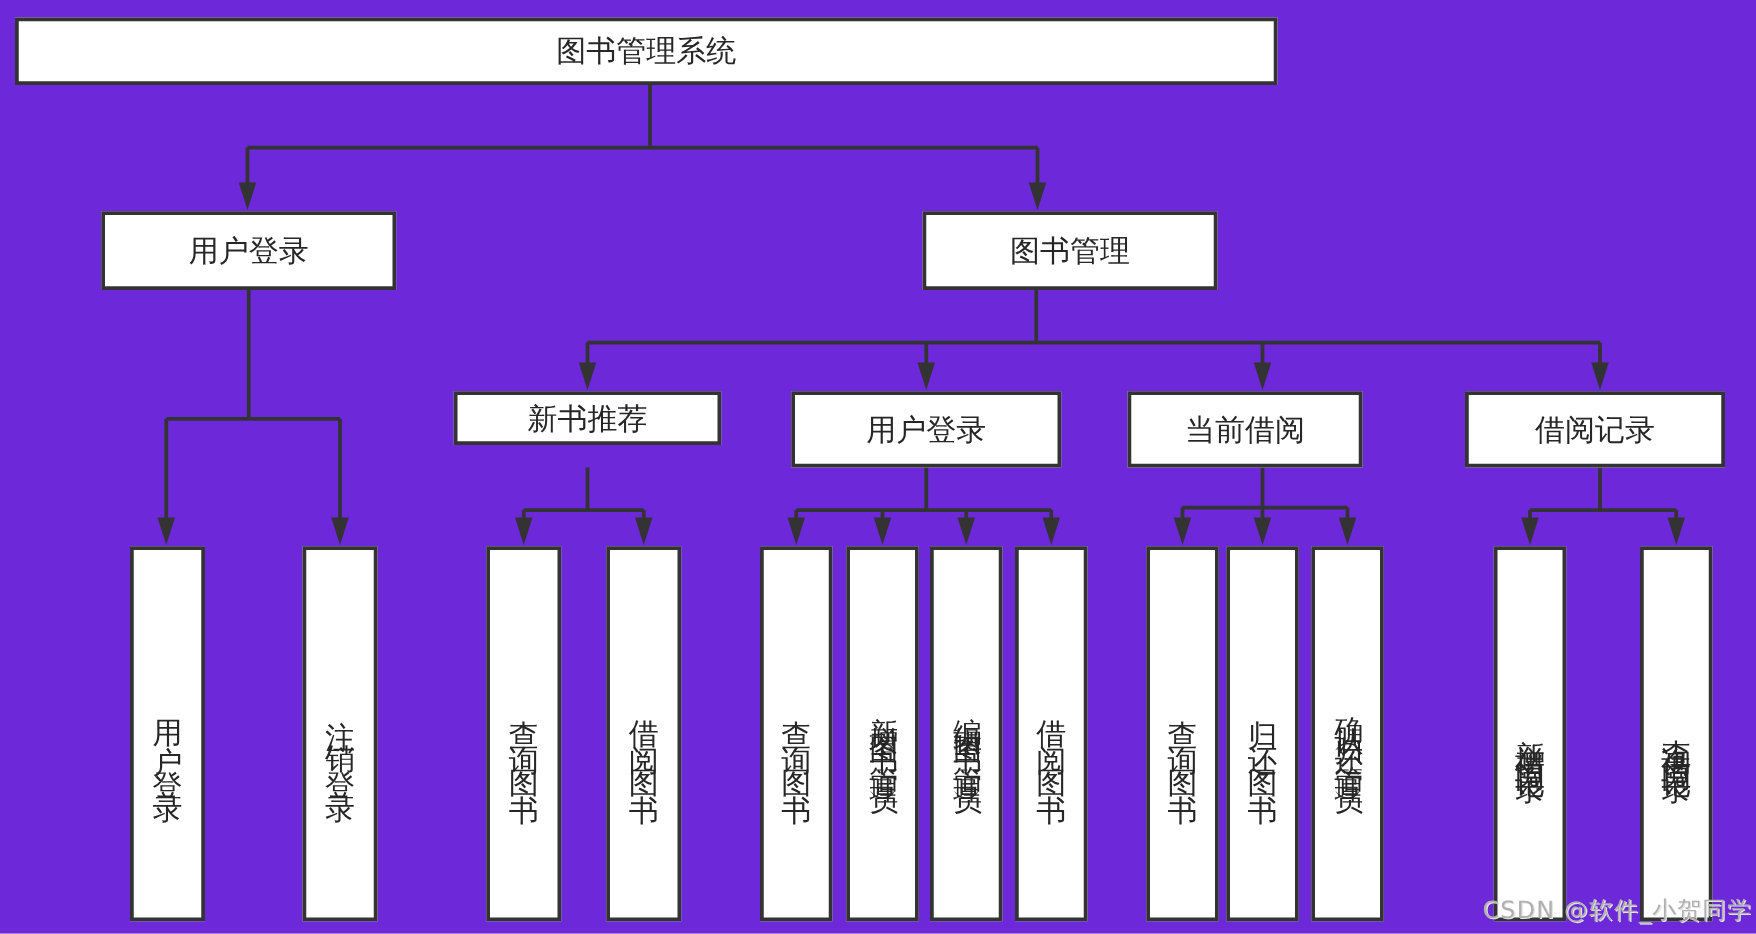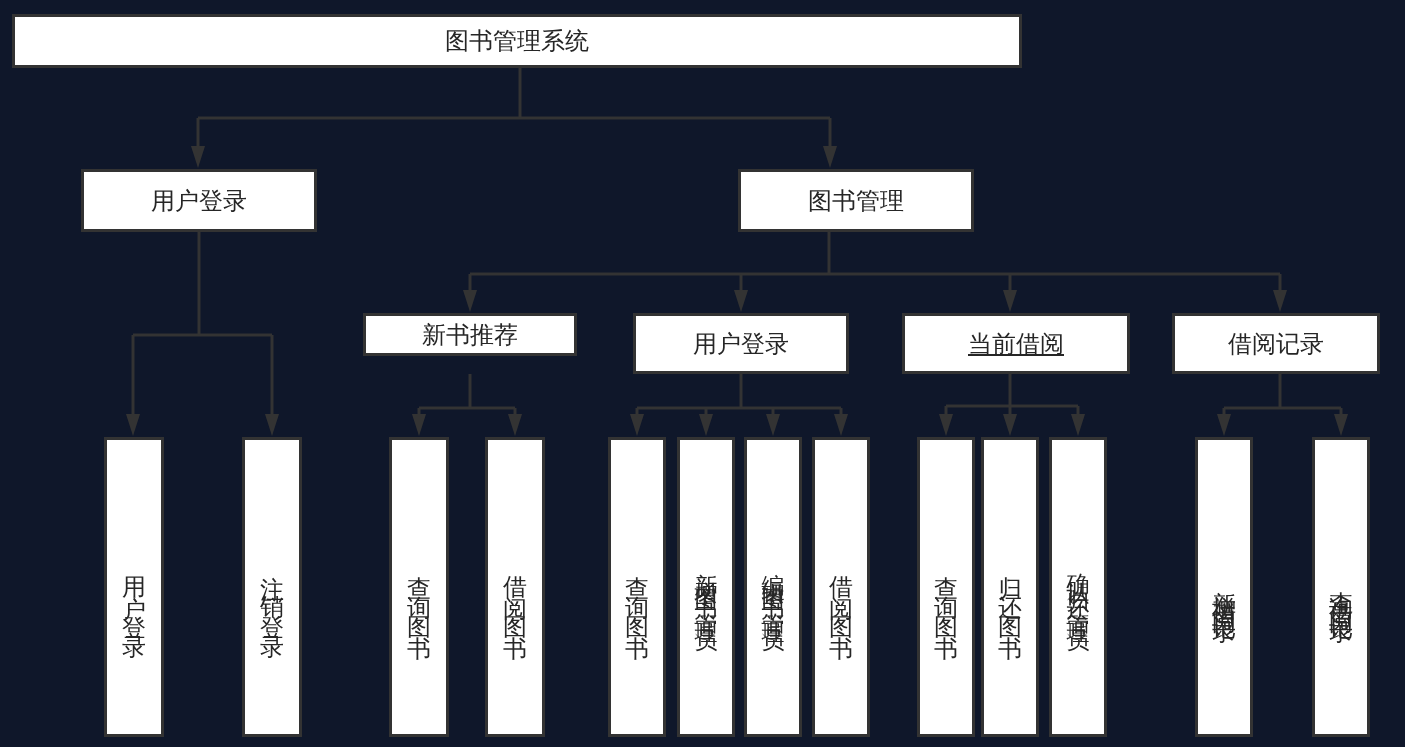--- a/index.html
+++ b/index.html
@@ -4,21 +4,21 @@
 <style>
   html, body {
     margin: 0;
     padding: 0;
     background: #ffffff;
   }
   .canvas {
     position: relative;
     width: 1405px;
     height: 747px;
-    background: #0f172a;
+    background: #6d28d9;
     overflow: hidden;
     font-family: "DejaVu Sans", "Liberation Sans", sans-serif;
   }
   svg.wires {
     position: absolute;
     left: 0;
     top: 0;
     width: 1405px;
     height: 747px;
   }
@@ -91,35 +91,36 @@
     </g>
   </svg>
 
   <div class="box" style="left:12px; top:14px; width:1010px; height:54px;">图书管理系统</div>
 
   <div class="box" style="left:81px; top:169px; width:236px; height:63px;">用户登录</div>
   <div class="box" style="left:711px; top:169px; width:236px; height:63px;margin-left:27px;">图书管理</div>
 
   <div class="box" style="left:363px; top:313px; width:214px; height:43px;">新书推荐</div>
   <div class="box" style="left:633px; top:313px; width:216px; height:61px;">用户登录</div>
-  <div class="box" style="left:902px; top:313px; width:228px; height:61px;text-decoration:underline;">当前借阅</div>
+  <div class="box" style="left:902px; top:313px; width:188px; height:61px;">当前借阅</div>
   <div class="box" style="left:1172px; top:313px; width:208px; height:61px;">借阅记录</div>
 
   <div class="box v sp4" style="left:104px; top:437px; width:60px; height:300px;">用户登录</div>
   <div class="box v sp4" style="left:242px; top:437px; width:60px; height:300px;">注销登录</div>
 
   <div class="box v sp4" style="left:389px; top:437px; width:60px; height:300px;">查询图书</div>
   <div class="box v sp4" style="left:485px; top:437px; width:60px; height:300px;">借阅图书</div>
 
   <div class="box v sp4" style="left:608px; top:437px; width:58px; height:300px;">查询图书</div>
   <div class="box v sp9" style="left:677px; top:437px; width:58px; height:300px;">新增图书（管理员）</div>
   <div class="box v sp9" style="left:744px; top:437px; width:58px; height:300px;">编辑图书（管理员）</div>
   <div class="box v sp4" style="left:812px; top:437px; width:58px; height:300px;">借阅图书</div>
 
   <div class="box v sp4" style="left:917px; top:437px; width:58px; height:300px;">查询图书</div>
   <div class="box v sp4" style="left:981px; top:437px; width:58px; height:300px;">归还图书</div>
   <div class="box v sp9" style="left:1049px; top:437px; width:58px; height:300px;">确认归还（管理员）</div>
 
   <div class="box v sp6" style="left:1195px; top:437px; width:58px; height:300px;">新增借阅记录</div>
   <div class="box v sp6" style="left:1312px; top:437px; width:58px; height:300px;">查询借阅记录</div>
 
+  <div class="watermark">CSDN @软件_小贺同学</div>
 
 </div>
 
 </body></html>

